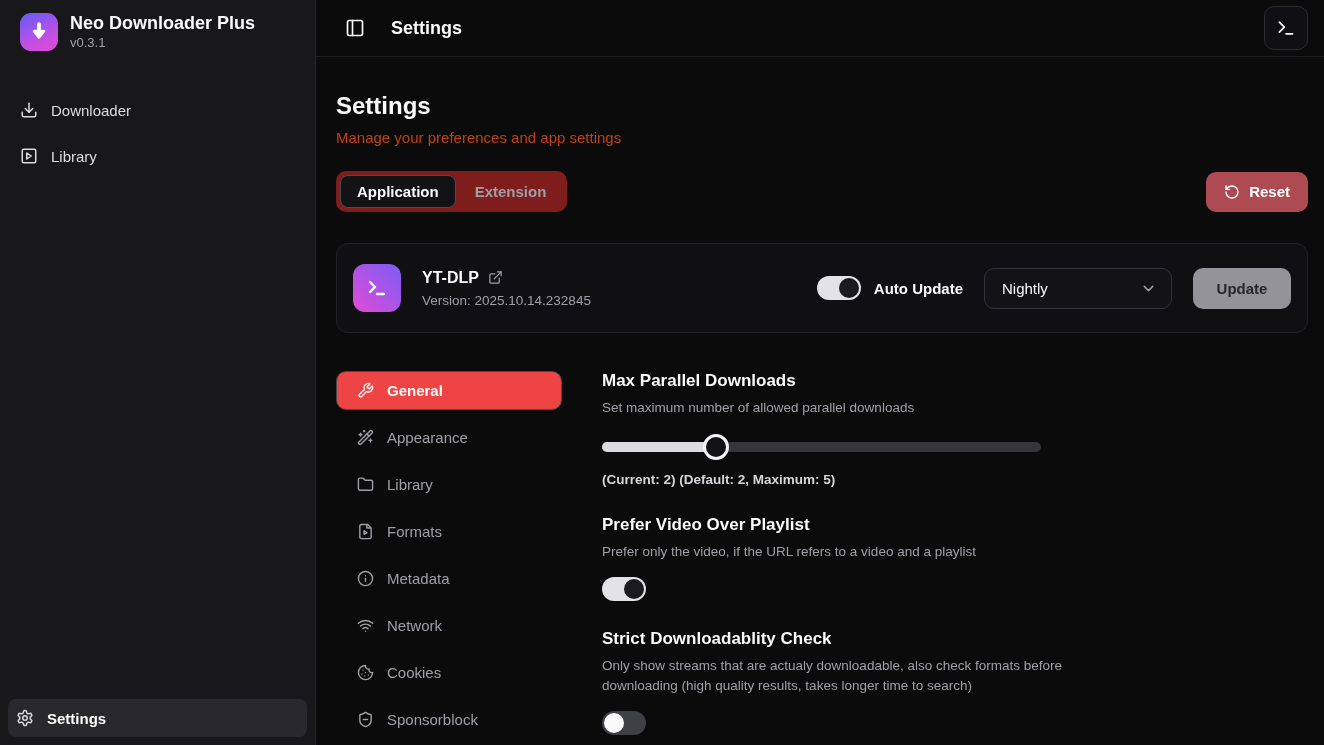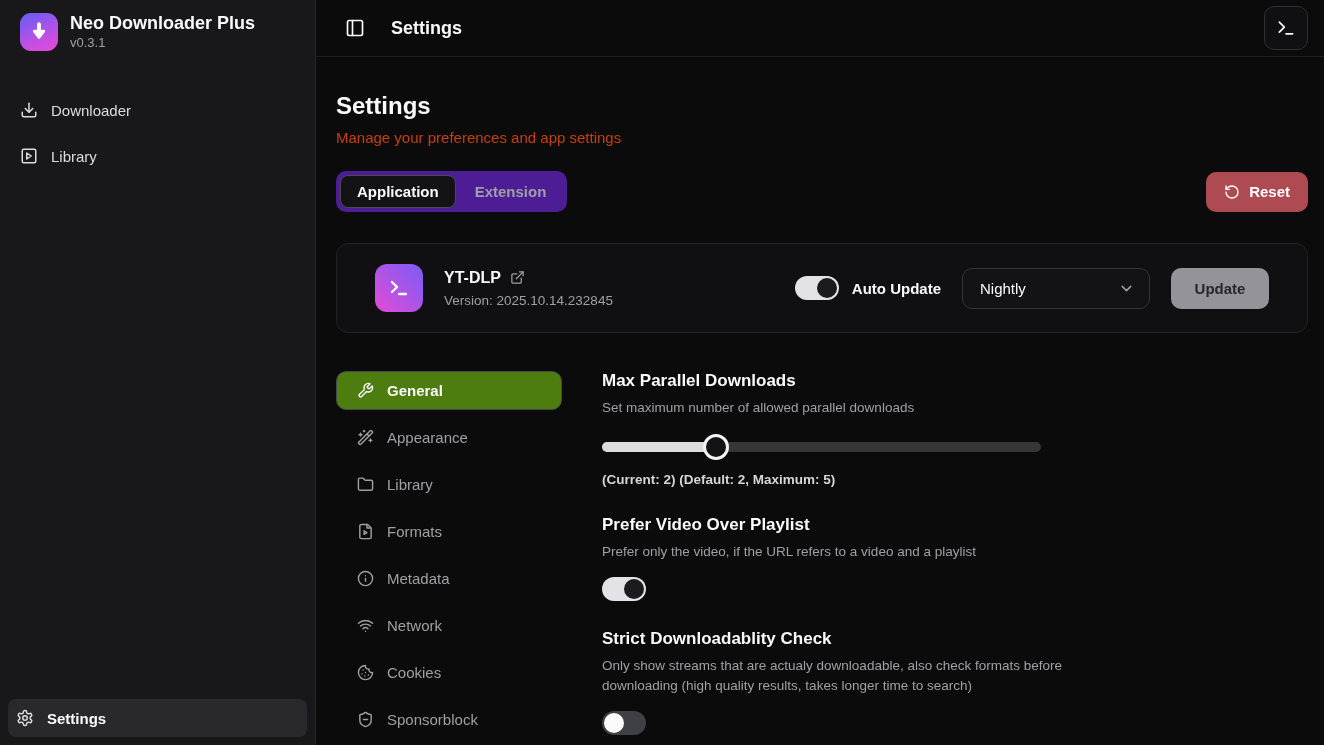--- a/index.html
+++ b/index.html
@@ -31,31 +31,31 @@
   .panel-toggle { background:none; border:none; color:#fafafa; cursor:pointer; display:flex; }
   .terminal-btn { margin-left:auto; width:44px; height:44px; border-radius:10px;
     background:#101013; border:1px solid #2e2e33; color:#fafafa; display:flex;
     align-items:center; justify-content:center; cursor:pointer; }
 
   .content { flex:1; padding:35px 16px 0 20px; overflow:hidden; }
   .page-title { font-size:24px; font-weight:700; }
   .page-sub { margin-top:9px; font-size:15px; color:#c2410c; }
 
   .tabs-row { margin-top:25px; display:flex; align-items:center; justify-content:space-between; }
-  .tabs { display:inline-flex; background:#4c1d95; border-radius:10px; padding:4px; gap:2px; }
+  .tabs { display:inline-flex; background:#7f1d1d; border-radius:10px; padding:4px; gap:2px; }
   .tab { border:1px solid transparent; background:none; font-family:inherit; font-size:15px;
     font-weight:600; color:#9fa0a6; padding:7px 16px; border-radius:8px; cursor:pointer; }
   .tab.active { background:#131316; border-color:#4b4b52; color:#fafafa; font-weight:700; }
   .reset-btn { display:flex; align-items:center; gap:9px; background:#ad4a52; color:#fff;
     border:none; border-radius:10px; padding:0 18px; height:40px; font-family:inherit;
     font-size:15px; font-weight:700; cursor:pointer; }
 
   
   .card { margin-top:31px; background:#101013; border:1px solid #222226; border-radius:12px;
-    padding:20px 38px; display:flex; align-items:center; }
+    padding:20px 16px; display:flex; align-items:center; }
   .engine-icon { width:48px; height:48px; border-radius:12px; flex-shrink:0;
     background:linear-gradient(45deg,#e44ad7 0%,#a855e8 55%,#7c5cf6 100%);
     display:flex; align-items:center; justify-content:center; }
   .engine-text { margin-left:21px; }
   .engine-name-row { display:flex; align-items:center; gap:9px; }
   .engine-name { font-size:16px; font-weight:700; }
   .engine-ver { margin-top:6px; font-size:13.5px; color:#9fa0a6; }
   .card-right { margin-left:auto; display:flex; align-items:center; gap:21px; }
   .auto-row { display:flex; align-items:center; gap:13px; }
   .auto-label { font-size:15px; font-weight:700; }
@@ -73,21 +73,21 @@
   .switch.on .knob { left:22px; background:#1b1b1f; }
   .switch.off { background:#3f3f46; }
   .switch.off .knob { left:2px; background:#fafafa; }
 
   
   .lower { margin-top:38px; display:flex; gap:40px; }
   .subnav { width:226px; min-width:226px; display:flex; flex-direction:column; gap:8px; }
   .subnav-item { display:flex; align-items:center; gap:13px; height:39px; padding:0 20px;
     border-radius:10px; border:1px solid transparent; color:#9fa0a6; font-size:15px;
     font-weight:400; cursor:pointer; }
-  .subnav-item.active { color:#fafafa; border-color:#46464d; background:#4d7c0f; font-weight:700; }
+  .subnav-item.active { color:#fafafa; border-color:#46464d; background:#ef4444; font-weight:700; }
 
   .settings-col { flex:1; min-width:0; }
   .setting { margin-bottom:28px; }
   .setting-title { font-size:17px; font-weight:700; }
   .setting-desc { margin-top:7px; font-size:13.5px; color:#9fa0a6; max-width:512px; line-height:1.45; }
   .setting .switch { margin-top:16px; }
   .slider { margin-top:16px; position:relative; width:439px; height:26px; }
   .slider .track { position:absolute; top:8px; left:0; right:0; height:10px; border-radius:5px; background:#35353a; }
   .slider .fill { position:absolute; top:8px; left:0; width:26%; height:10px; border-radius:5px; background:#dcdce0; }
   .slider .thumb { position:absolute; top:0; left:calc(26% - 13px); width:26px; height:26px;

